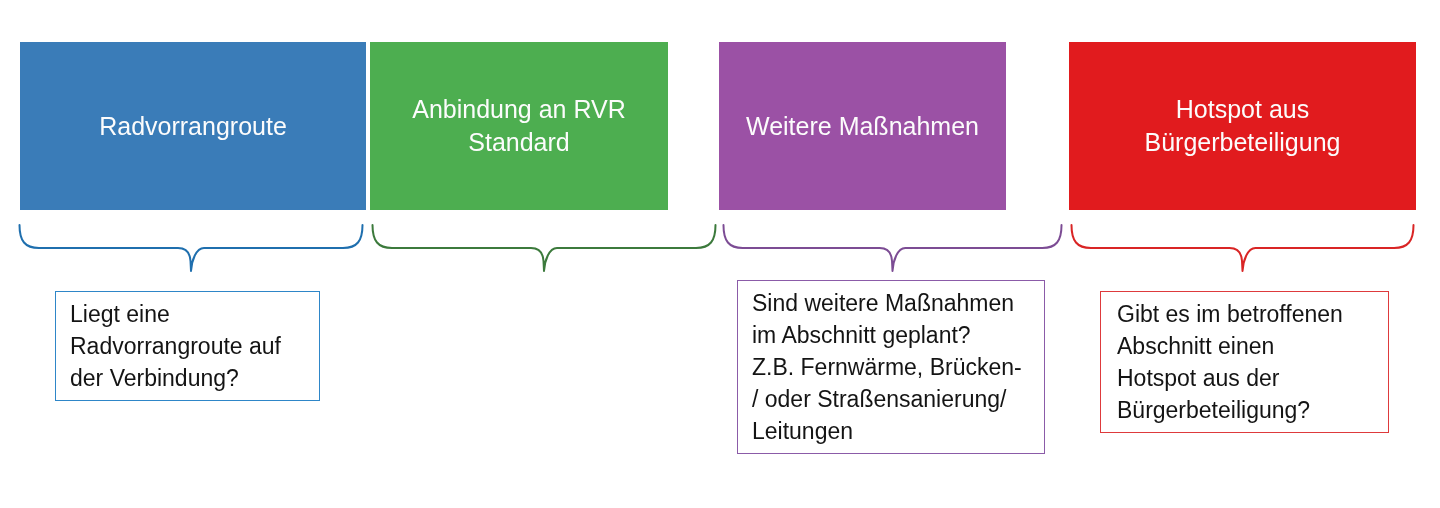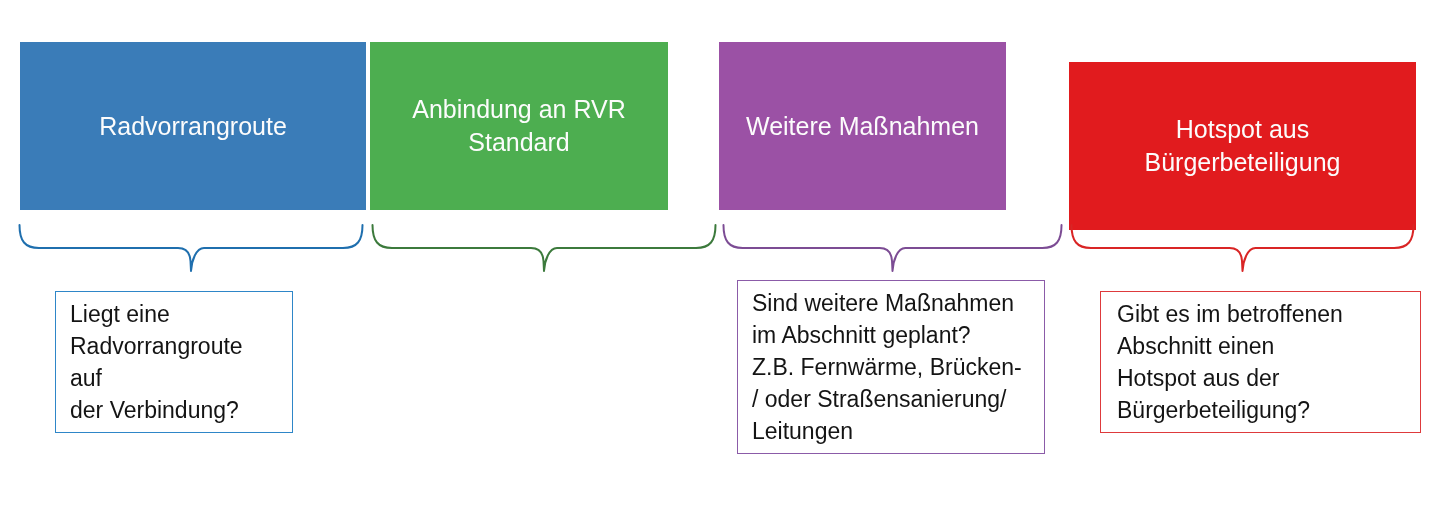--- a/index.html
+++ b/index.html
@@ -56,42 +56,42 @@
 </style>
 </head>
 <body>
 
 <div class="canvas">
 
   <div class="hdr" style="left: 20px; width: 346px; background-color: rgb(58, 124, 184);">Radvorrangroute</div>
   <svg class="brace" style="left:18px; width:346px;" viewBox="0 0 346 48" preserveAspectRatio="none" aria-hidden="true">
     <path d="M1.5,1 C1.5,17 7,24 21,24 L160,24 C168,24 172,28.5 172.5,37 L173,47 C173.5,37 178,24 186,24 L325,24 C339,24 344.5,17 344.5,1" style="stroke: rgb(31, 111, 174);"></path>
   </svg>
-  <div class="qbox" style="left: 55px; top: 291px; width: 238px; border-color: rgb(46, 134, 200);">Liegt eine
+  <div class="qbox" style="left: 55px; top: 291px; width: 265px; border-color: rgb(46, 134, 200);">Liegt eine
 Radvorrangroute auf
 der Verbindung?</div>
 
   <div class="hdr" style="left: 370px; width: 298px; background-color: rgb(77, 174, 80);">Anbindung an RVR Standard</div>
   <svg class="brace" style="left:371px; width:346px;" viewBox="0 0 346 48" preserveAspectRatio="none" aria-hidden="true">
     <path d="M1.5,1 C1.5,17 7,24 21,24 L160,24 C168,24 172,28.5 172.5,37 L173,47 C173.5,37 178,24 186,24 L325,24 C339,24 344.5,17 344.5,1" style="stroke: rgb(60, 122, 60);"></path>
   </svg>
 
   <div class="hdr" style="left: 719px; width: 287px; background-color: rgb(155, 81, 165);">Weitere Maßnahmen</div>
   <svg class="brace" style="left:722px; width:341px;" viewBox="0 0 346 48" preserveAspectRatio="none" aria-hidden="true">
     <path d="M1.5,1 C1.5,17 7,24 21,24 L160,24 C168,24 172,28.5 172.5,37 L173,47 C173.5,37 178,24 186,24 L325,24 C339,24 344.5,17 344.5,1" style="stroke: rgb(124, 76, 148);"></path>
   </svg>
   <div class="qbox" style="left: 737px; top: 280px; width: 308px; border-color: rgb(139, 91, 168);">Sind weitere Maßnahmen
 im Abschnitt geplant?
 Z.B. Fernwärme, Brücken-
 / oder Straßensanierung/
 Leitungen</div>
 
-  <div class="hdr" style="left: 1069px; width: 347px; background-color: rgb(225, 27, 30); margin-top: 20px;">Hotspot aus
+  <div class="hdr" style="left: 1069px; width: 347px; background-color: rgb(225, 27, 30);">Hotspot aus
 Bürgerbeteiligung</div>
   <svg class="brace" style="left:1070px; width:345px;" viewBox="0 0 346 48" preserveAspectRatio="none" aria-hidden="true">
     <path d="M1.5,1 C1.5,17 7,24 21,24 L160,24 C168,24 172,28.5 172.5,37 L173,47 C173.5,37 178,24 186,24 L325,24 C339,24 344.5,17 344.5,1" style="stroke: rgb(217, 37, 37);"></path>
   </svg>
-  <div class="qbox" style="left: 1100px; top: 291px; width: 321px; border-color: rgb(222, 58, 60); padding-left: 16px;">Gibt es im betroffenen
+  <div class="qbox" style="left: 1100px; top: 291px; width: 289px; border-color: rgb(222, 58, 60); padding-left: 16px;">Gibt es im betroffenen
 Abschnitt einen
 Hotspot aus der
 Bürgerbeteiligung?</div>
 
 </div>
 
 </body></html>

